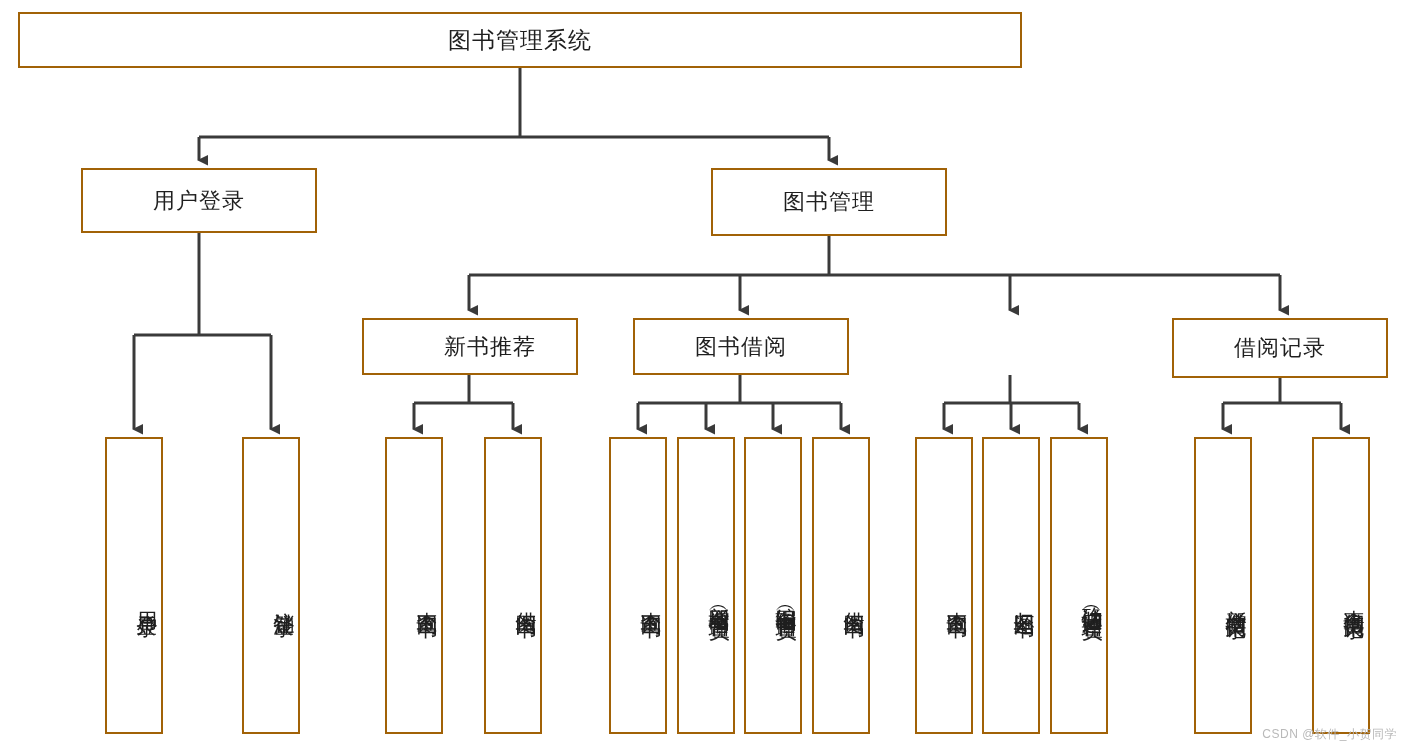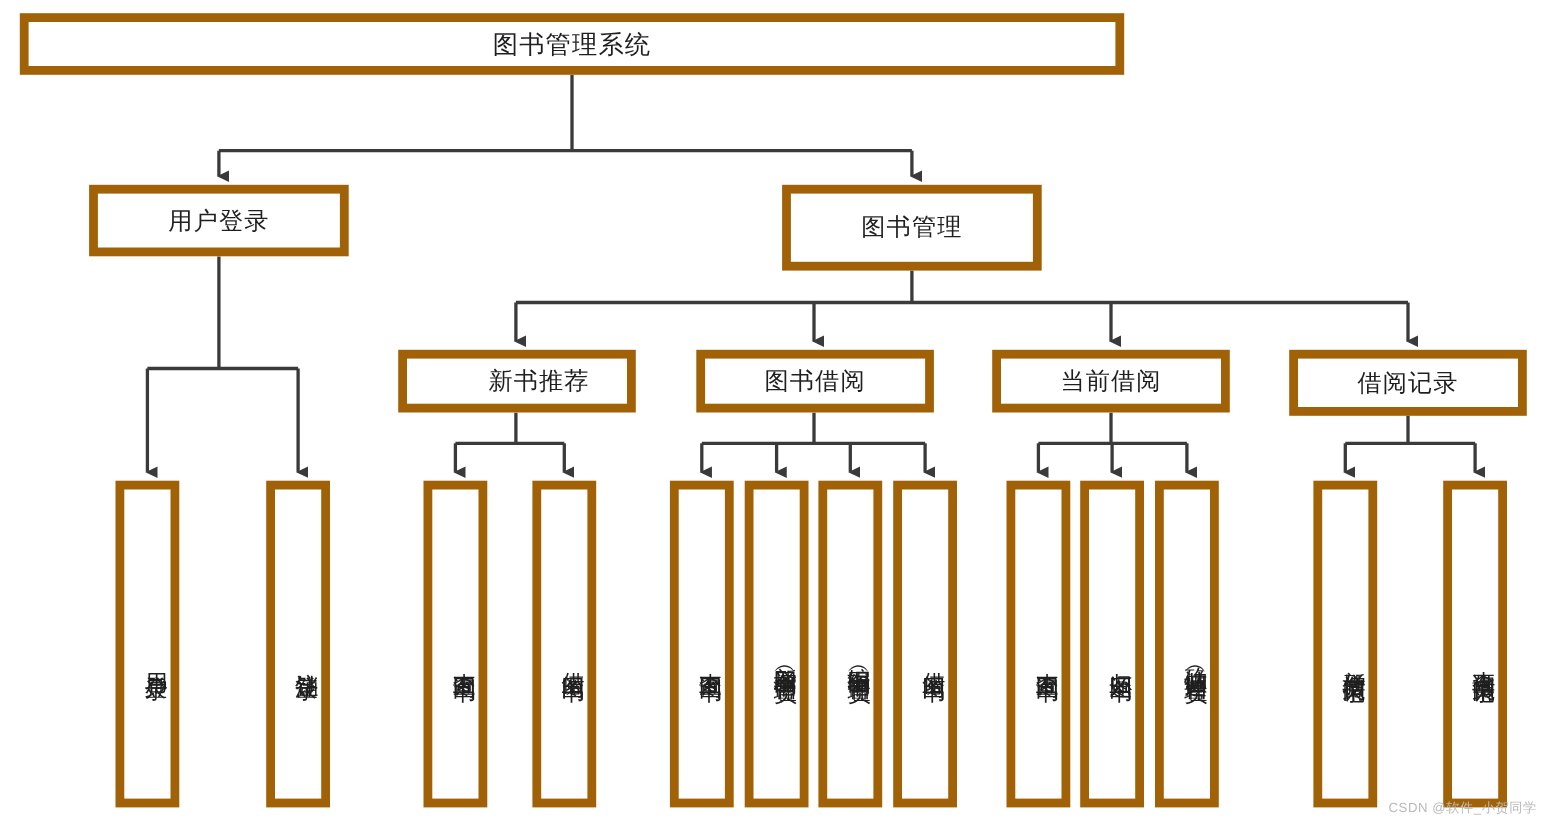--- a/index.html
+++ b/index.html
@@ -19,21 +19,21 @@
     position: absolute;
     left: 0;
     top: 0;
     width: 1405px;
     height: 747px;
     pointer-events: none;
   }
   .node {
     position: absolute;
     box-sizing: border-box;
-    border: 8px solid #a16207;
+    border: 2px solid #a16207;
     background: #ffffff;
     display: flex;
     align-items: center;
     justify-content: center;
     color: #1f1f1f;
   }
   .node.horiz {
     font-size: 22px;
     letter-spacing: 1px;
   }
@@ -122,32 +122,29 @@
     </g>
   </svg>
 
   <div class="node horiz" id="root-node" style="left:18px; top:12px; width:1004px; height:56px;">
     <span>图书管理系统</span>
   </div>
 
   <div class="node horiz" style="left:81px; top:168px; width:236px; height:65px;">
     <span>用户登录</span>
   </div>
-  <div class="node horiz" style="left:711px; top:168px; width:236px; height:78px;justify-content:center;">
+  <div class="node horiz" style="left:711px; top:168px; width:236px; height:68px;justify-content:center;">
     <span>图书管理</span>
   </div>
 
   <div class="node horiz" style="left:362px; top:318px; width:216px; height:57px;padding-left:40px;">
     <span>新书推荐</span>
   </div>
   <div class="node horiz" style="left:633px; top:318px; width:216px; height:57px;text-align:right;">
     <span>图书借阅</span>
-  </div>
-  <div class="node horiz" style="left:902px; top:318px; width:216px; height:57px;">
-    <span>当前借阅</span>
   </div>
   <div class="node horiz" style="left:1172px; top:318px; width:216px; height:60px;">
     <span>借阅记录</span>
   </div>
 
   <div class="node vert" style="left:105px; top:437px; width:58px; height:297px;">
     <span class="vlabel">用户登录</span>
   </div>
   <div class="node vert" style="left:242px; top:437px; width:58px; height:297px;">
     <span class="vlabel">注销登录</span>

